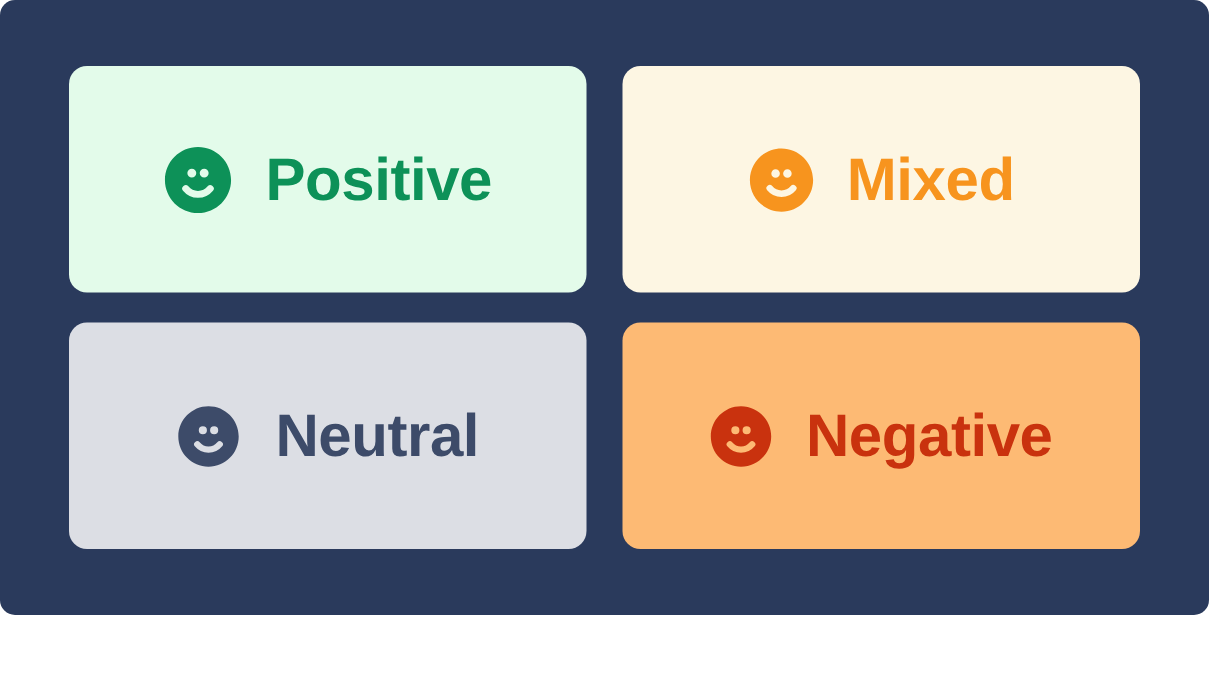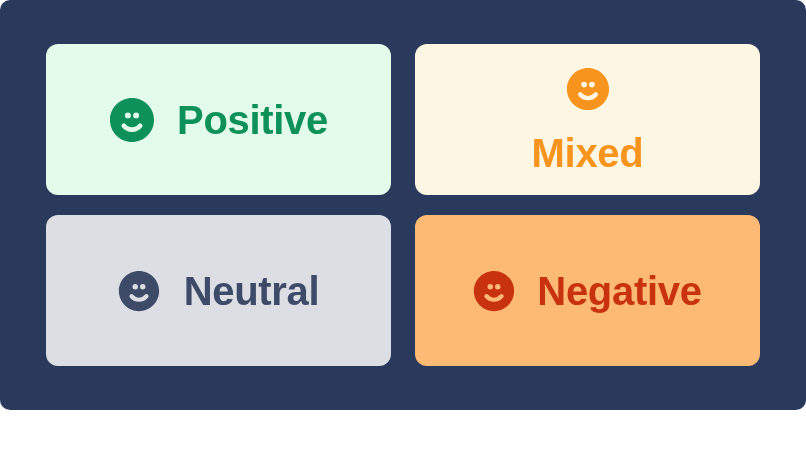--- a/index.html
+++ b/index.html
@@ -61,21 +61,21 @@
       <path fill-rule="evenodd" clip-rule="evenodd" d="M24 1C11.297 1 1 11.297 1 24s10.297 23 23 23 23-10.297 23-23S36.703 1 24 1z
            M16.6 19.2a3.1 3.1 0 1 1 6.2 0 3.1 3.1 0 0 1-6.2 0z
            M25.2 19.2a3.1 3.1 0 1 1 6.2 0 3.1 3.1 0 0 1-6.2 0z
            M13.9 28.1a2.4 2.4 0 0 1 3.38.32A8.72 8.72 0 0 0 24 31.6a8.72 8.72 0 0 0 6.72-3.18
              2.4 2.4 0 1 1 3.7 3.06A13.52 13.52 0 0 1 24 36.4a13.52 13.52 0 0 1-10.42-4.92
              2.4 2.4 0 0 1 .32-3.38z" fill="#0D9158"></path>
     </svg>
     <span class="card-label" style="color: rgb(13, 145, 88);">Positive</span>
   </div>
 
-  <div class="sentiment-card" style="background: rgb(253, 246, 227); flex-direction: column;">
+  <div class="sentiment-card" style="background: rgb(253, 246, 227);">
     <svg class="card-icon" viewBox="0 0 48 48" width="44" height="44" aria-hidden="true">
       <path fill-rule="evenodd" clip-rule="evenodd" d="M24 1C11.297 1 1 11.297 1 24s10.297 23 23 23 23-10.297 23-23S36.703 1 24 1z
            M16.6 19.2a3.1 3.1 0 1 1 6.2 0 3.1 3.1 0 0 1-6.2 0z
            M25.2 19.2a3.1 3.1 0 1 1 6.2 0 3.1 3.1 0 0 1-6.2 0z
            M13.9 28.1a2.4 2.4 0 0 1 3.38.32A8.72 8.72 0 0 0 24 31.6a8.72 8.72 0 0 0 6.72-3.18
              2.4 2.4 0 1 1 3.7 3.06A13.52 13.52 0 0 1 24 36.4a13.52 13.52 0 0 1-10.42-4.92
              2.4 2.4 0 0 1 .32-3.38z" fill="#F7941E"></path>
     </svg>
     <span class="card-label" style="color: rgb(247, 148, 30);">Mixed</span>
   </div>

